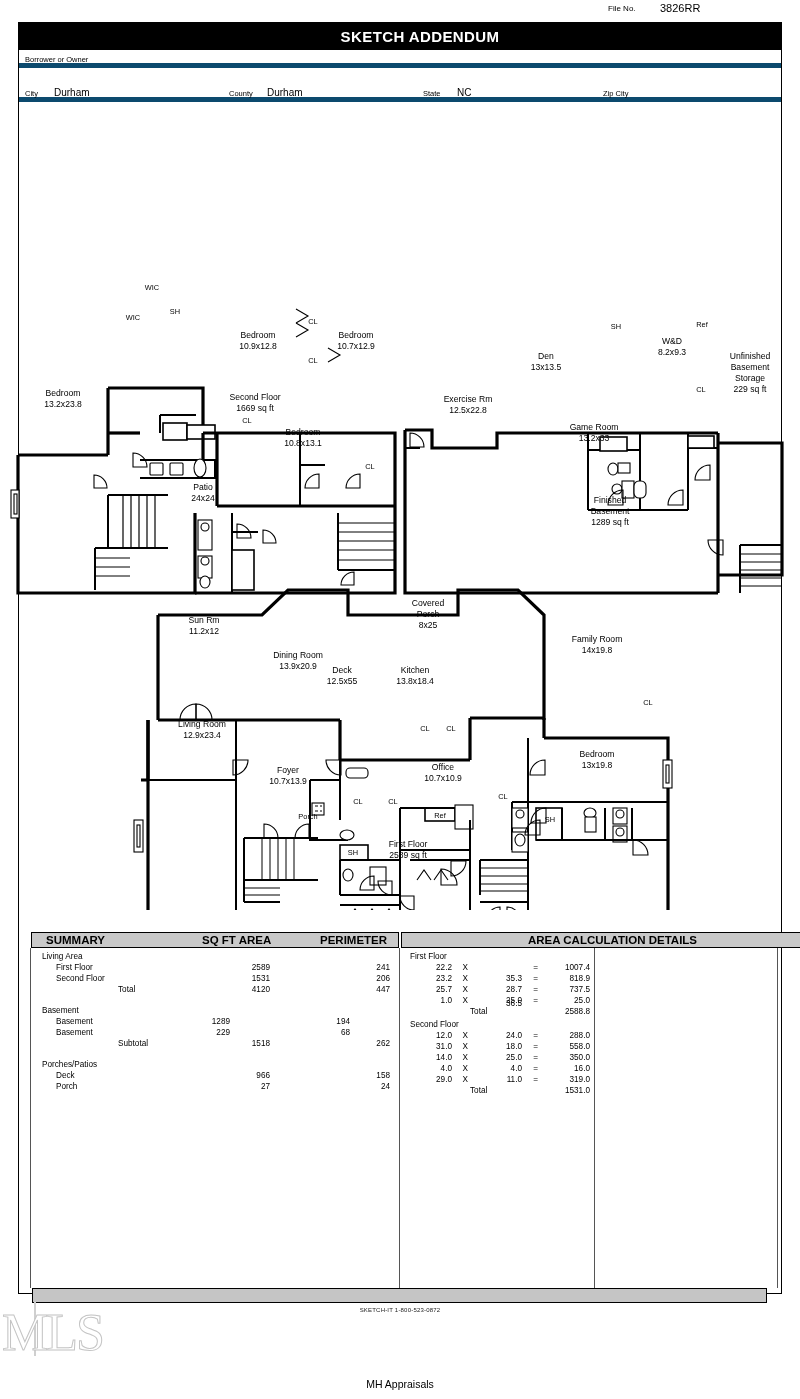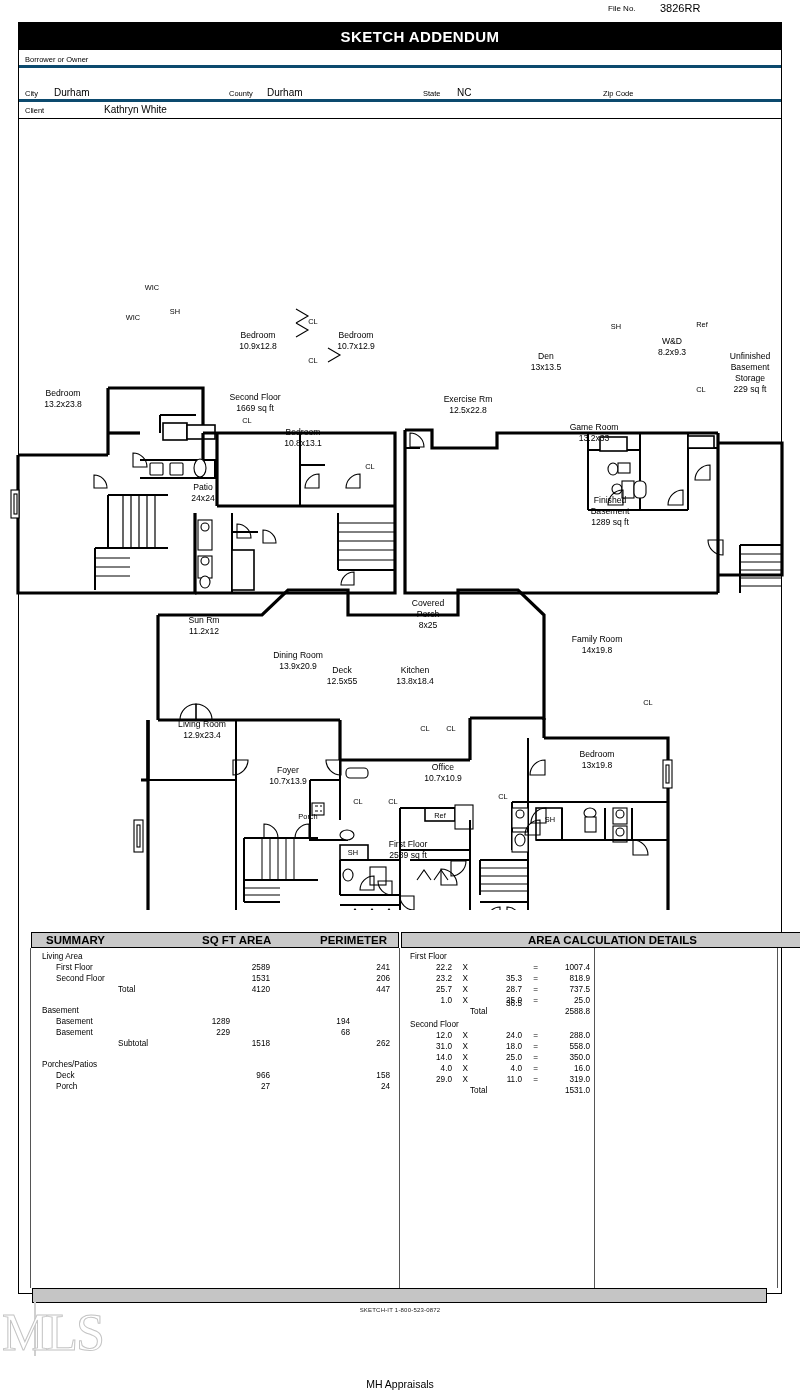--- a/index.html
+++ b/index.html
@@ -30,21 +30,21 @@
     display: flex; align-items: center; justify-content: center;
     font-size: 15px; font-weight: bold; letter-spacing: 0.4px; padding-left: 40px;
   }
   .outer-frame {
     position: absolute; top: 22px; left: 18px; width: 764px; height: 1272px;
     border: 1.5px solid #000;
   }
   .hdr-row {
     position: absolute; left: 19px; height: 17px;
     width: 762px;
-    border-bottom: 3px solid #0c4a6e;
+    border-bottom: 5px solid #0c4a6e;
   }
   .hdr-lbl {
     position: absolute; font-size: 7.5px; color: #000; top: 4px;
   }
   .hdr-val {
     position: absolute; font-size: 10px; color: #000; top: 2px;
   }
 
   
   #plan {
@@ -133,28 +133,24 @@
   </div>
 
 
   <div class="hdr-row" style="top:85px;">
     <span class="hdr-lbl" style="left:6px;">City</span>
     <span class="hdr-val" style="left:35px;">Durham</span>
     <span class="hdr-lbl" style="left:210px;">County</span>
     <span class="hdr-val" style="left:248px;">Durham</span>
     <span class="hdr-lbl" style="left:404px;">State</span>
     <span class="hdr-val" style="left:438px;">NC</span>
-    <span class="hdr-lbl" style="left:584px;">Zip Code</span>
+    <span class="hdr-lbl" style="left:584px;">Zip City</span>
     <span class="hdr-val" style="left:630px;"></span>
   </div>
 
-  <div class="hdr-row" style="top:102px;border-bottom:1.5px solid #000;">
-    <span class="hdr-lbl" style="left:6px;">Client</span>
-    <span class="hdr-val" style="left:85px;">Kathryn White</span>
-  </div>
 
   <svg id="plan" viewBox="0 0 800 790">
 
     <g>
 
       <path class="wall" d="M18,335 L18,352 L18,473 L195,473 L195,393"></path>
       <path class="wall" d="M18,335 L108,335"></path>
 
       <rect class="fix" x="11" y="370" width="8" height="28"></rect>
       <rect class="fix" x="14" y="374" width="3" height="20"></rect>

